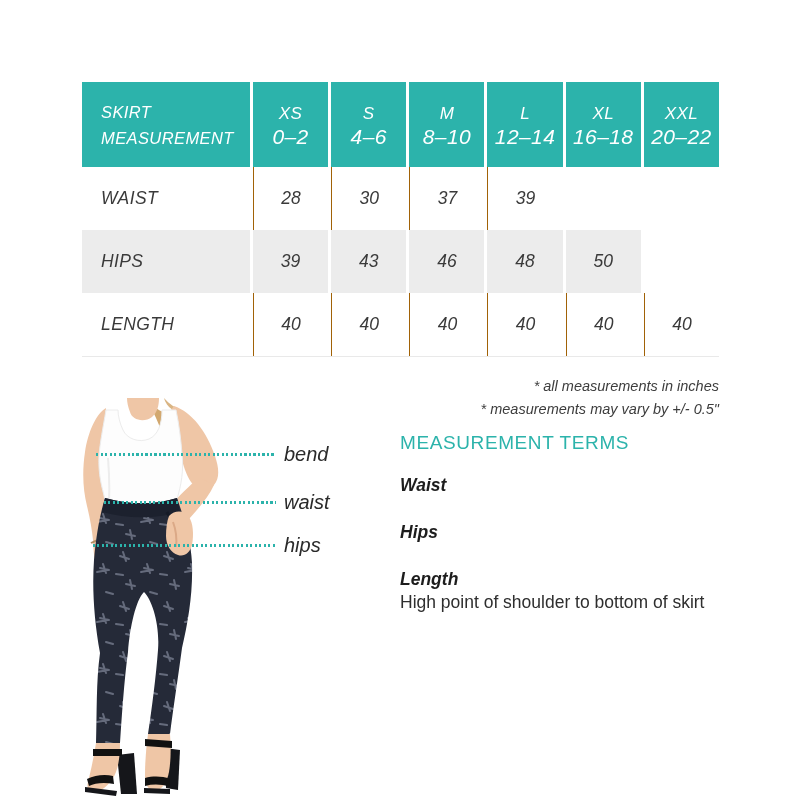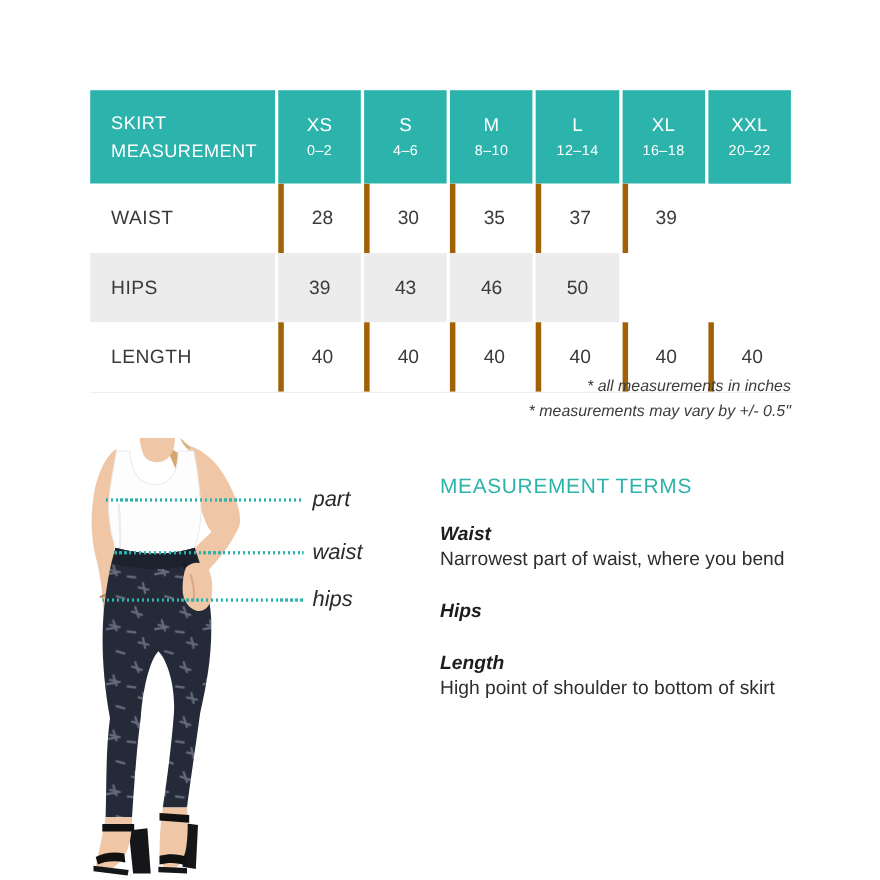--- a/index.html
+++ b/index.html
@@ -1,33 +1,33 @@
 <!DOCTYPE html>
 <html><head>
 <meta charset="utf-8">
 <style>
   * { margin:0; padding:0; box-sizing:border-box; }
   body { background:#fff; font-family:"Liberation Sans", sans-serif; }
   .page { position:relative; width:800px; height:800px; background:#ffffff; overflow:hidden; }
 
   
   .size-table { position:absolute; left:82px; top:82px; width:637px; border-bottom:1px solid #e9e9e9; }
-  .t-head, .t-row { display:grid; grid-template-columns:168px repeat(6,1fr); column-gap:3px; }
+  .t-head, .t-row { display:grid; grid-template-columns:168px repeat(6,1fr); column-gap:3px;font-style:italic; }
   .t-head { height:85px; }
   .th { background:#2CB3AB; color:#ffffff; display:flex; flex-direction:column; align-items:center; justify-content:center; text-align:center; letter-spacing:.4px; }
   .th .size-line { font-size:17px; line-height:24px; font-weight:400; }
-  .th .range-line { font-size:13px; line-height:22px; font-weight:400; }
+  .th .range-line { font-size:21px; line-height:22px; font-weight:400; }
   .th.corner { align-items:flex-start; text-align:left; padding-left:19px; padding-right:24px; font-size:16.5px; line-height:26px; font-weight:400; letter-spacing:.4px; }
   .t-row { height:63px; }
-  .td { display:flex; align-items:center; justify-content:center; font-size:17.5px; color:#3a3a3a; background:#ffffff; border-left:5px solid #a16207; }
+  .td { display:flex; align-items:center; justify-content:center; font-size:17.5px; color:#3a3a3a; background:#ffffff; border-left:1px solid #a16207; }
   .td.label { justify-content:flex-start; padding-left:19px; border-left:none; letter-spacing:.4px; }
   .t-row.alt .td { background:#ececec; border-left:none; }
 
   
-  .footnotes { position:absolute; right:81px; top:340px; text-align:right; font-style:italic; color:#3d3d3d; font-size:14.5px; line-height:23px; }
+  .footnotes { position:absolute; right:81px; top:375px; text-align:right; font-style:italic; color:#3d3d3d; font-size:14.5px; line-height:23px; }
 
   
   .figure-wrap { position:absolute; left:70px; top:398px; width:260px; height:400px; }
   .measure-line { position:absolute; height:3px; z-index:5;
     background-image:repeating-linear-gradient(90deg, #2CB3AB 0 2px, transparent 2px 4.5px); }
   .line-bust  { left:96px;  top:453px; width:180px; }
   .line-waist { left:104px; top:501px; width:172px; }
   .line-hips  { left:93px;  top:544px; width:183px; }
   .measure-label { position:absolute; left:284px; font-style:italic; font-size:20px; color:#2a2a2a; z-index:6; }
   .label-bust  { top:443px; }
@@ -72,30 +72,30 @@
       <div class="th">
         <span class="size-line">XXL</span>
         <span class="range-line">20–22</span>
       </div>
     </div>
 
     <div class="t-row">
       <div class="td label">WAIST</div>
       <div class="td">28</div>
       <div class="td">30</div>
-      <div class="td">35</div>
       <div class="td">37</div>
       <div class="td">39</div>
     </div>
 
     <div class="t-row alt">
       <div class="td label">HIPS</div>
       <div class="td">39</div>
       <div class="td">43</div>
       <div class="td">46</div>
+      <div class="td">48</div>
       <div class="td">50</div>
     </div>
 
     <div class="t-row">
       <div class="td label">LENGTH</div>
       <div class="td">40</div>
       <div class="td">40</div>
       <div class="td">40</div>
       <div class="td">40</div>
       <div class="td">40</div>
@@ -164,29 +164,28 @@
         <path d="M75 341 L102 343 L102 350 L75 348 Z" fill="#111111"></path>
         <path d="M75 380 C83 378 92 378 100 381 L100 389 C91 386 83 386 75 388 Z" fill="#111111"></path>
         <path d="M74 390 L100 391 L100 396 L74 395 Z" fill="#15161A"></path>
       </g>
     </svg>
   </div>
 
   <div class="measure-line line-bust"></div>
   <div class="measure-line line-waist"></div>
   <div class="measure-line line-hips"></div>
-  <div class="measure-label label-bust">part</div>
+  <div class="measure-label label-bust">bend</div>
   <div class="measure-label label-waist">waist</div>
   <div class="measure-label label-hips">hips</div>
 
   <div class="terms">
     <div class="terms-title">MEASUREMENT TERMS</div>
     <div class="term-item">
       <div class="term-name">Waist</div>
-      <div class="term-def">Narrowest part of waist, where you bend</div>
     </div>
     <div class="term-item">
       <div class="term-name">Hips</div>
     </div>
     <div class="term-item">
       <div class="term-name">Length</div>
       <div class="term-def">High point of shoulder to bottom of skirt</div>
     </div>
   </div>
 

